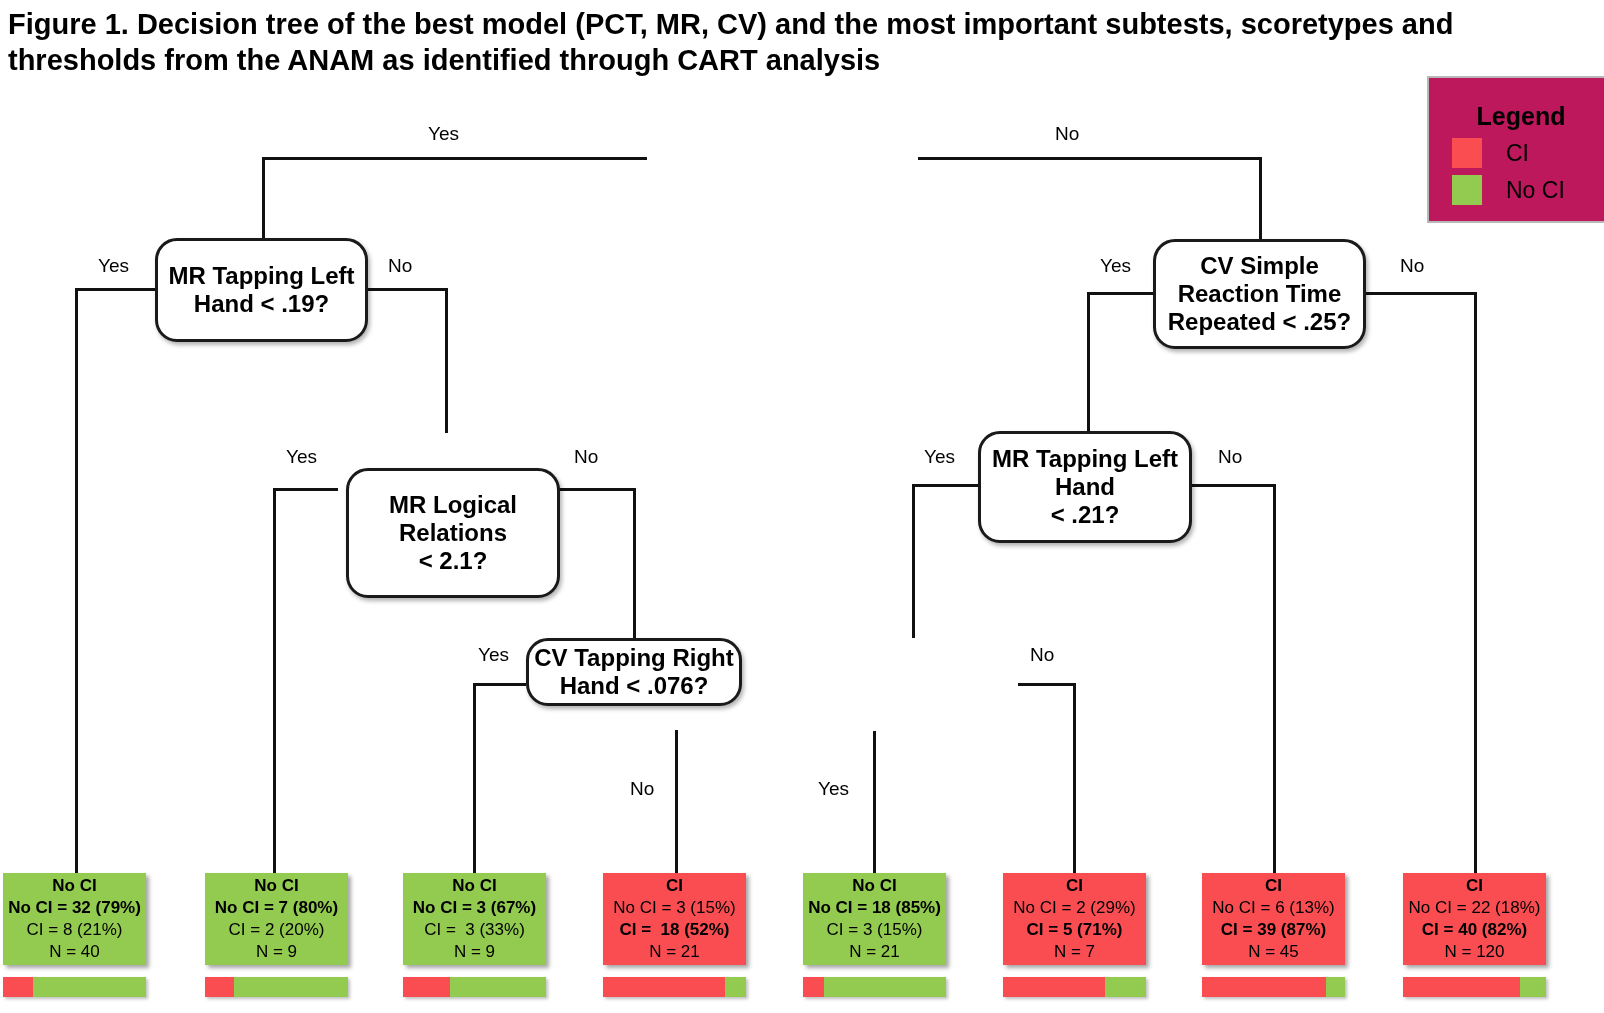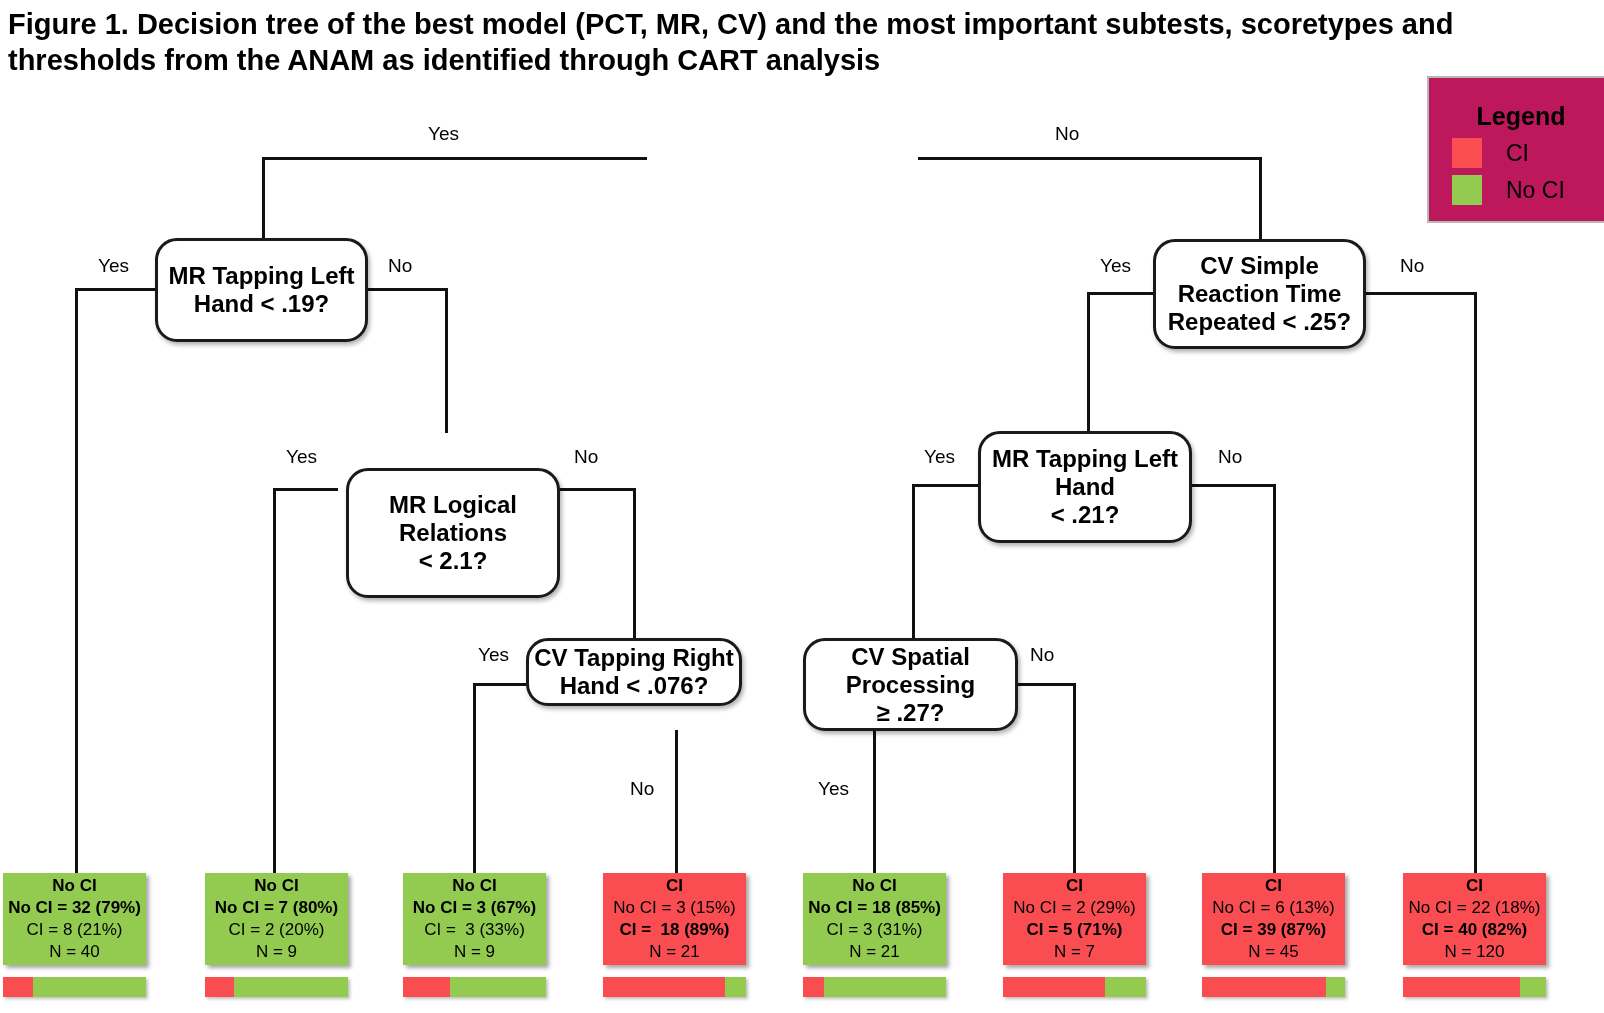--- a/index.html
+++ b/index.html
@@ -123,23 +123,20 @@
 Relations
 &lt; 2.1?</div>
   <div class="node" style="left:526px;top:638px;width:216px;height:68px;">CV Tapping Right
 Hand &lt; .076?</div>
   <div class="node" style="left:1153px;top:239px;width:213px;height:110px;">CV Simple
 Reaction Time
 Repeated &lt; .25?</div>
   <div class="node" style="left:978px;top:431px;width:214px;height:112px;">MR Tapping Left
 Hand
 &lt; .21?</div>
-  <div class="node" style="left:803px;top:638px;width:215px;height:93px;">CV Spatial
-Processing
-≥ .27?</div>
 
   <div class="leaf leaf--no-ci" style="left:3px;">
     <div class="leaf-line line-outcome">No CI</div>
     <div class="leaf-line line-noci">No CI = 32 (79%)</div>
     <div class="leaf-line line-ci">CI = 8 (21%)</div>
     <div class="leaf-line line-n">N = 40</div>
   </div>
   <div class="leaf leaf--no-ci" style="left:205px;">
     <div class="leaf-line line-outcome">No CI</div>
     <div class="leaf-line line-noci">No CI = 7 (80%)</div>
@@ -148,27 +145,27 @@
   </div>
   <div class="leaf leaf--no-ci" style="left:403px;">
     <div class="leaf-line line-outcome">No CI</div>
     <div class="leaf-line line-noci">No CI = 3 (67%)</div>
     <div class="leaf-line line-ci">CI =  3 (33%)</div>
     <div class="leaf-line line-n">N = 9</div>
   </div>
   <div class="leaf leaf--ci" style="left:603px;">
     <div class="leaf-line line-outcome">CI</div>
     <div class="leaf-line line-noci">No CI = 3 (15%)</div>
-    <div class="leaf-line line-ci">CI =  18 (89%)</div>
+    <div class="leaf-line line-ci">CI =  18 (52%)</div>
     <div class="leaf-line line-n">N = 21</div>
   </div>
   <div class="leaf leaf--no-ci" style="left:803px;">
     <div class="leaf-line line-outcome">No CI</div>
     <div class="leaf-line line-noci">No CI = 18 (85%)</div>
-    <div class="leaf-line line-ci">CI = 3 (31%)</div>
+    <div class="leaf-line line-ci">CI = 3 (15%)</div>
     <div class="leaf-line line-n">N = 21</div>
   </div>
   <div class="leaf leaf--ci" style="left:1003px;">
     <div class="leaf-line line-outcome">CI</div>
     <div class="leaf-line line-noci">No CI = 2 (29%)</div>
     <div class="leaf-line line-ci">CI = 5 (71%)</div>
     <div class="leaf-line line-n">N = 7</div>
   </div>
   <div class="leaf leaf--ci" style="left:1202px;">
     <div class="leaf-line line-outcome">CI</div>

